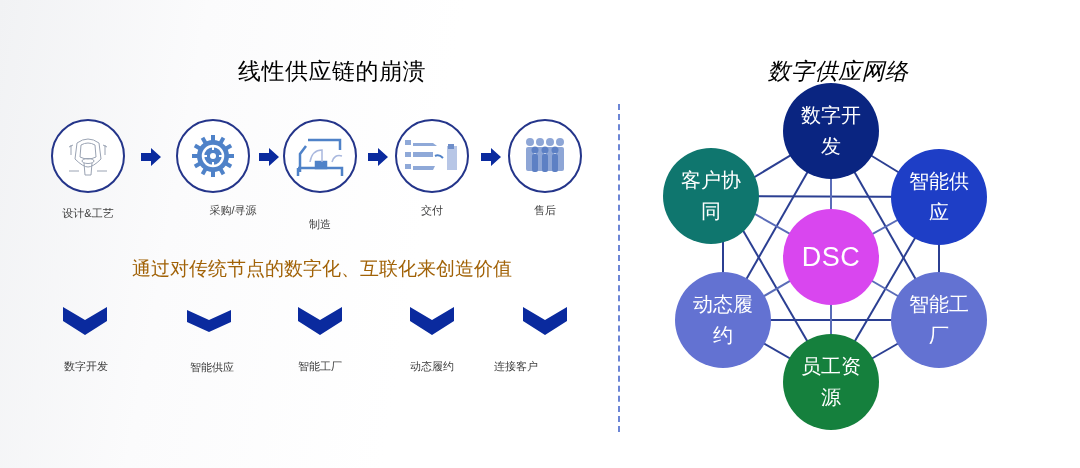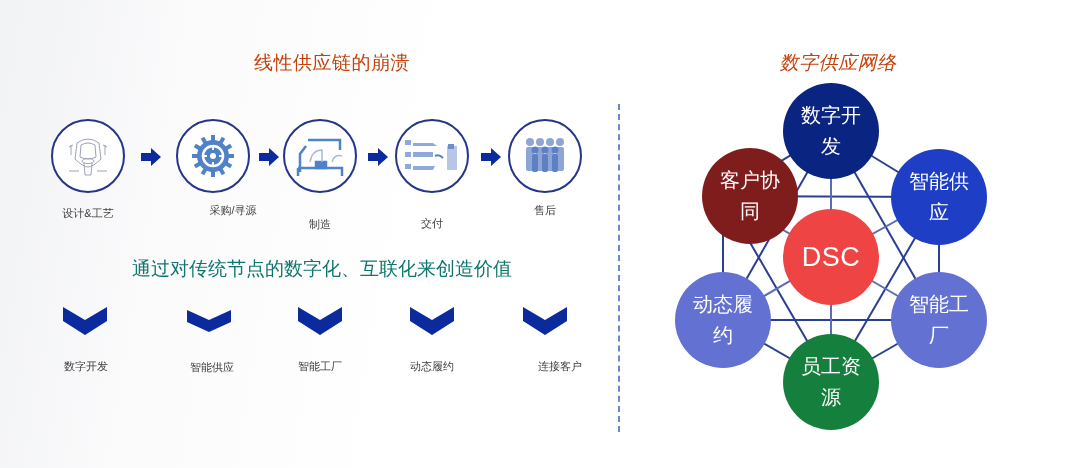--- a/index.html
+++ b/index.html
@@ -2,25 +2,25 @@
 <html><head>
 <meta charset="utf-8">
 <style>
   html, body { margin:0; padding:0; }
   body {
     width:1080px; height:468px; overflow:hidden; position:relative;
     background: linear-gradient(100deg, #f1f2f4 0%, #fbfbfc 18%, #ffffff 40%, #ffffff 100%);
     font-family: "Liberation Sans", "DejaVu Sans", sans-serif;
   }
   .title {
-    position:absolute; font-size:19px; color:#c2410c; white-space:nowrap;
-    transform:translateX(-50%); letter-spacing:0.5px;
+    position:absolute; font-size:23px; color:#000000; white-space:nowrap;
+    transform:translateX(-50%); letter-spacing:0.5px;margin-top:6px;
   }
   .subtitle {
-    position:absolute; font-size:19px; color:#0f766e; white-space:nowrap;
+    position:absolute; font-size:19px; color:#a16207; white-space:nowrap;
     transform:translateX(-50%);
   }
   .step-circle {
     position:absolute; width:74px; height:74px; border-radius:50%;
     border:2px solid #24358a; background:#fff; box-sizing:border-box;
     display:flex; align-items:center; justify-content:center;
   }
   .step-label, .val-label {
     position:absolute; font-size:11px; color:#404040; white-space:nowrap;
     transform:translateX(-50%);
@@ -142,21 +142,21 @@
 <svg class="arrow" style="left:368px; top:148px;" viewBox="0 0 20 18">
     <path d="M0 5 L10 5 L10 0 L20 9 L10 18 L10 13 L0 13 Z" fill="#0a2a9e"></path>
   </svg>
 <svg class="arrow" style="left:481px; top:148px;" viewBox="0 0 20 18">
     <path d="M0 5 L10 5 L10 0 L20 9 L10 18 L10 13 L0 13 Z" fill="#0a2a9e"></path>
   </svg>
 
 <div class="step-label" style="left:88px; top:206px;">设计&amp;工艺</div>
 <div class="step-label" style="left:213px; top:203px;margin-left:20px;">采购/寻源</div>
 <div class="step-label" style="left:320px; top:217px;">制造</div>
-<div class="step-label" style="left:432px; top:216px;">交付</div>
+<div class="step-label" style="left:432px; top:203px;">交付</div>
 <div class="step-label" style="left:545px; top:203px;text-align:center;">售后</div>
 
 <div class="subtitle" style="left:322px; top:256px;">通过对传统节点的数字化、互联化来创造价值</div>
 
 <svg class="chev" style="left:63px; top:307px;" viewBox="0 0 44 28">
     <path d="M0 0 L22 13 L44 0 L44 14 L22 28 L0 14 Z" fill="#0a2a9e"></path>
   </svg>
 <svg class="chev" style="left:187px; top:310px; height:22px;" viewBox="0 0 44 22">
     <path d="M0 0 L22 10 L44 0 L44 12 L22 22 L0 12 Z" fill="#0a2a9e"></path>
   </svg>
@@ -167,21 +167,21 @@
     <path d="M0 0 L22 13 L44 0 L44 14 L22 28 L0 14 Z" fill="#0a2a9e"></path>
   </svg>
 <svg class="chev" style="left:523px; top:307px;" viewBox="0 0 44 28">
     <path d="M0 0 L22 13 L44 0 L44 14 L22 28 L0 14 Z" fill="#0a2a9e"></path>
   </svg>
 
 <div class="val-label" style="left:86px; top:359px;">数字开发</div>
 <div class="val-label" style="left:212px; top:360px;">智能供应</div>
 <div class="val-label" style="left:320px; top:359px;">智能工厂</div>
 <div class="val-label" style="left:432px; top:359px;">动态履约</div>
-<div class="val-label" style="left:560px; top:359px;">连接客户</div>
+<div class="val-label" style="left:516px; top:359px;">连接客户</div>
 
 <div class="divider"></div>
 
 <div class="title" style="left:838px; top:50px;font-style:italic;">数字供应网络</div>
 
 <svg class="net-svg" width="1080" height="468">
   <g stroke="#2b3f92" stroke-width="2" fill="none">
 
     <line x1="831" y1="131" x2="939" y2="197"></line>
     <line x1="939" y1="197" x2="939" y2="320"></line>
@@ -206,14 +206,14 @@
     <line x1="831" y1="257" x2="723" y2="320"></line>
     <line x1="831" y1="257" x2="723" y2="196"></line>
   </g>
 </svg>
 
 <div class="node" style="left:783px; top:83px; background:#0a2581;">数字开发</div>
 <div class="node" style="left:891px; top:149px; background:#1e3ec6;">智能供应</div>
 <div class="node" style="left:891px; top:272px; background:#6372d2;">智能工厂</div>
 <div class="node" style="left:783px; top:334px; background:#15803d;">员工资源</div>
 <div class="node" style="left:675px; top:272px; background:#6372d2;">动态履约</div>
-<div class="node" style="left:702px; top:148px; background:#7f1d1d;">客户协同</div>
-<div class="node dsc" style="left:783px; top:209px; background:#ef4444;">DSC</div>
+<div class="node" style="left:663px; top:148px; background:#0f766e;">客户协同</div>
+<div class="node dsc" style="left:783px; top:209px; background:#d946ef;">DSC</div>
 
 </body></html>

